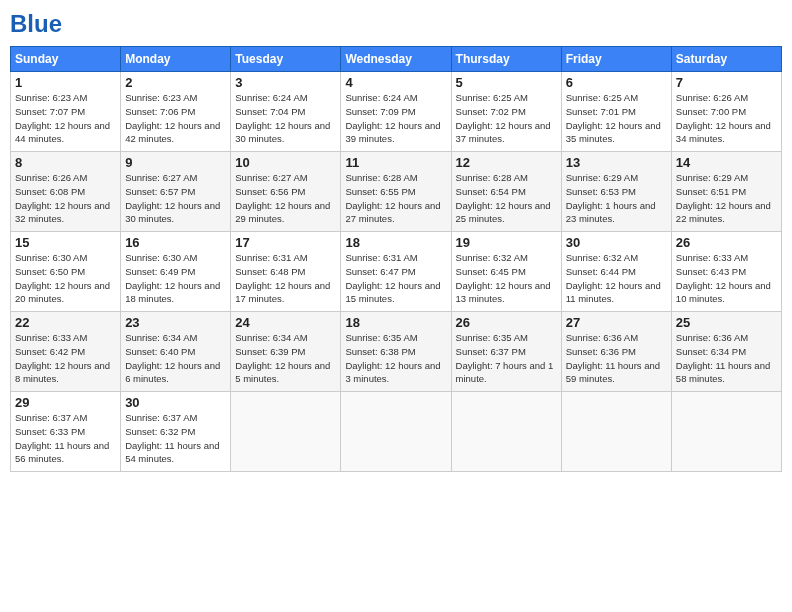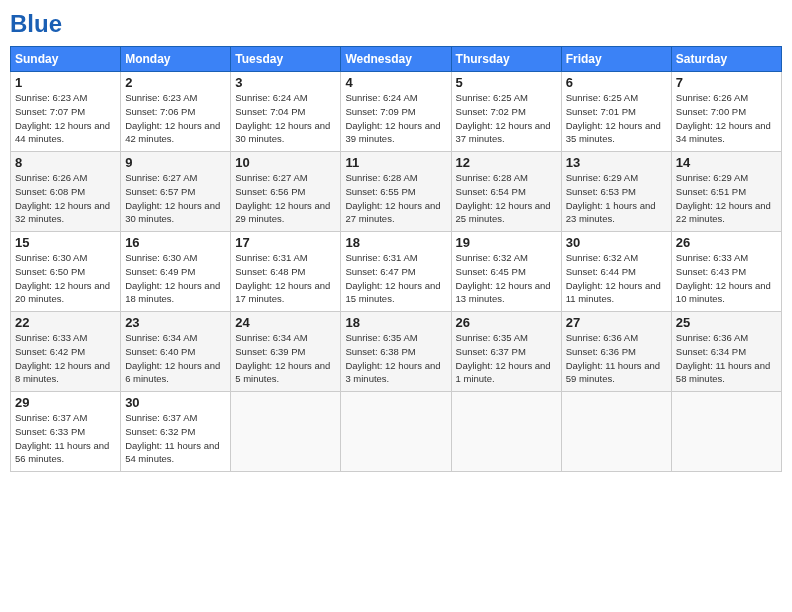--- a/index.html
+++ b/index.html
@@ -307,21 +307,21 @@
           <span>Sunrise: 6:35 AM</span><br>
           <span>Sunset: 6:38 PM</span><br>
           <span>Daylight: 12 hours and 3 minutes.</span>
         </div>
       </td>
         <td>
         <span class="day-number">26</span>
         <div class="day-info">
           <span>Sunrise: 6:35 AM</span><br>
           <span>Sunset: 6:37 PM</span><br>
-          <span>Daylight: 12 hours and 1 minute.</span>
+          <span>Daylight: 7 hours and 1 minute.</span>
         </div>
       </td>
         <td>
         <span class="day-number">27</span>
         <div class="day-info">
           <span>Sunrise: 6:36 AM</span><br>
           <span>Sunset: 6:36 PM</span><br>
           <span>Daylight: 11 hours and 59 minutes.</span>
         </div>
       </td>

